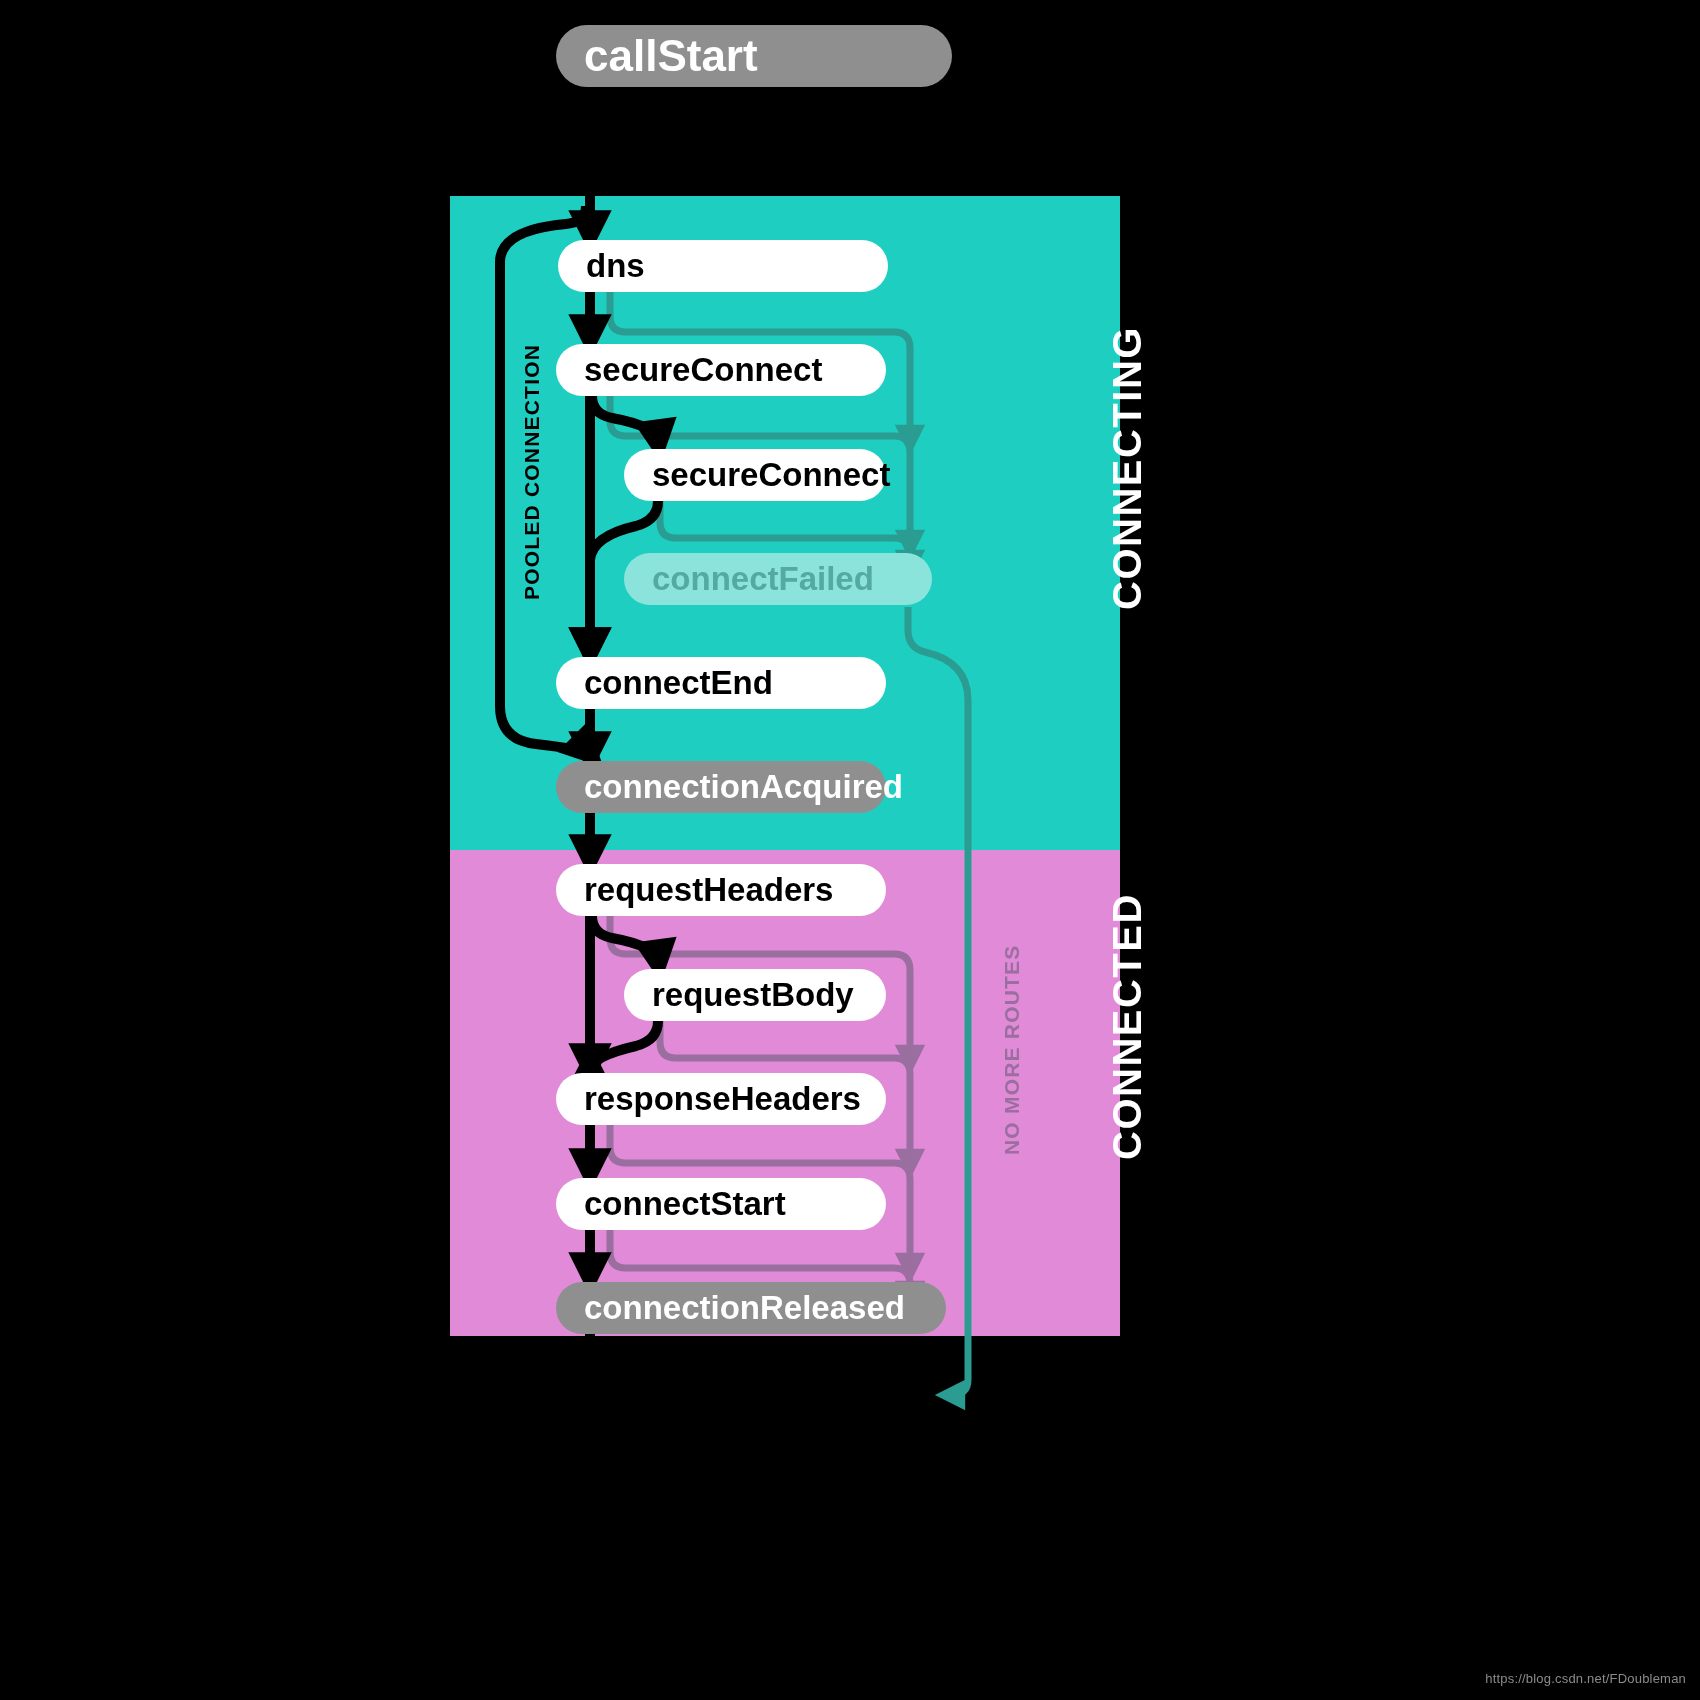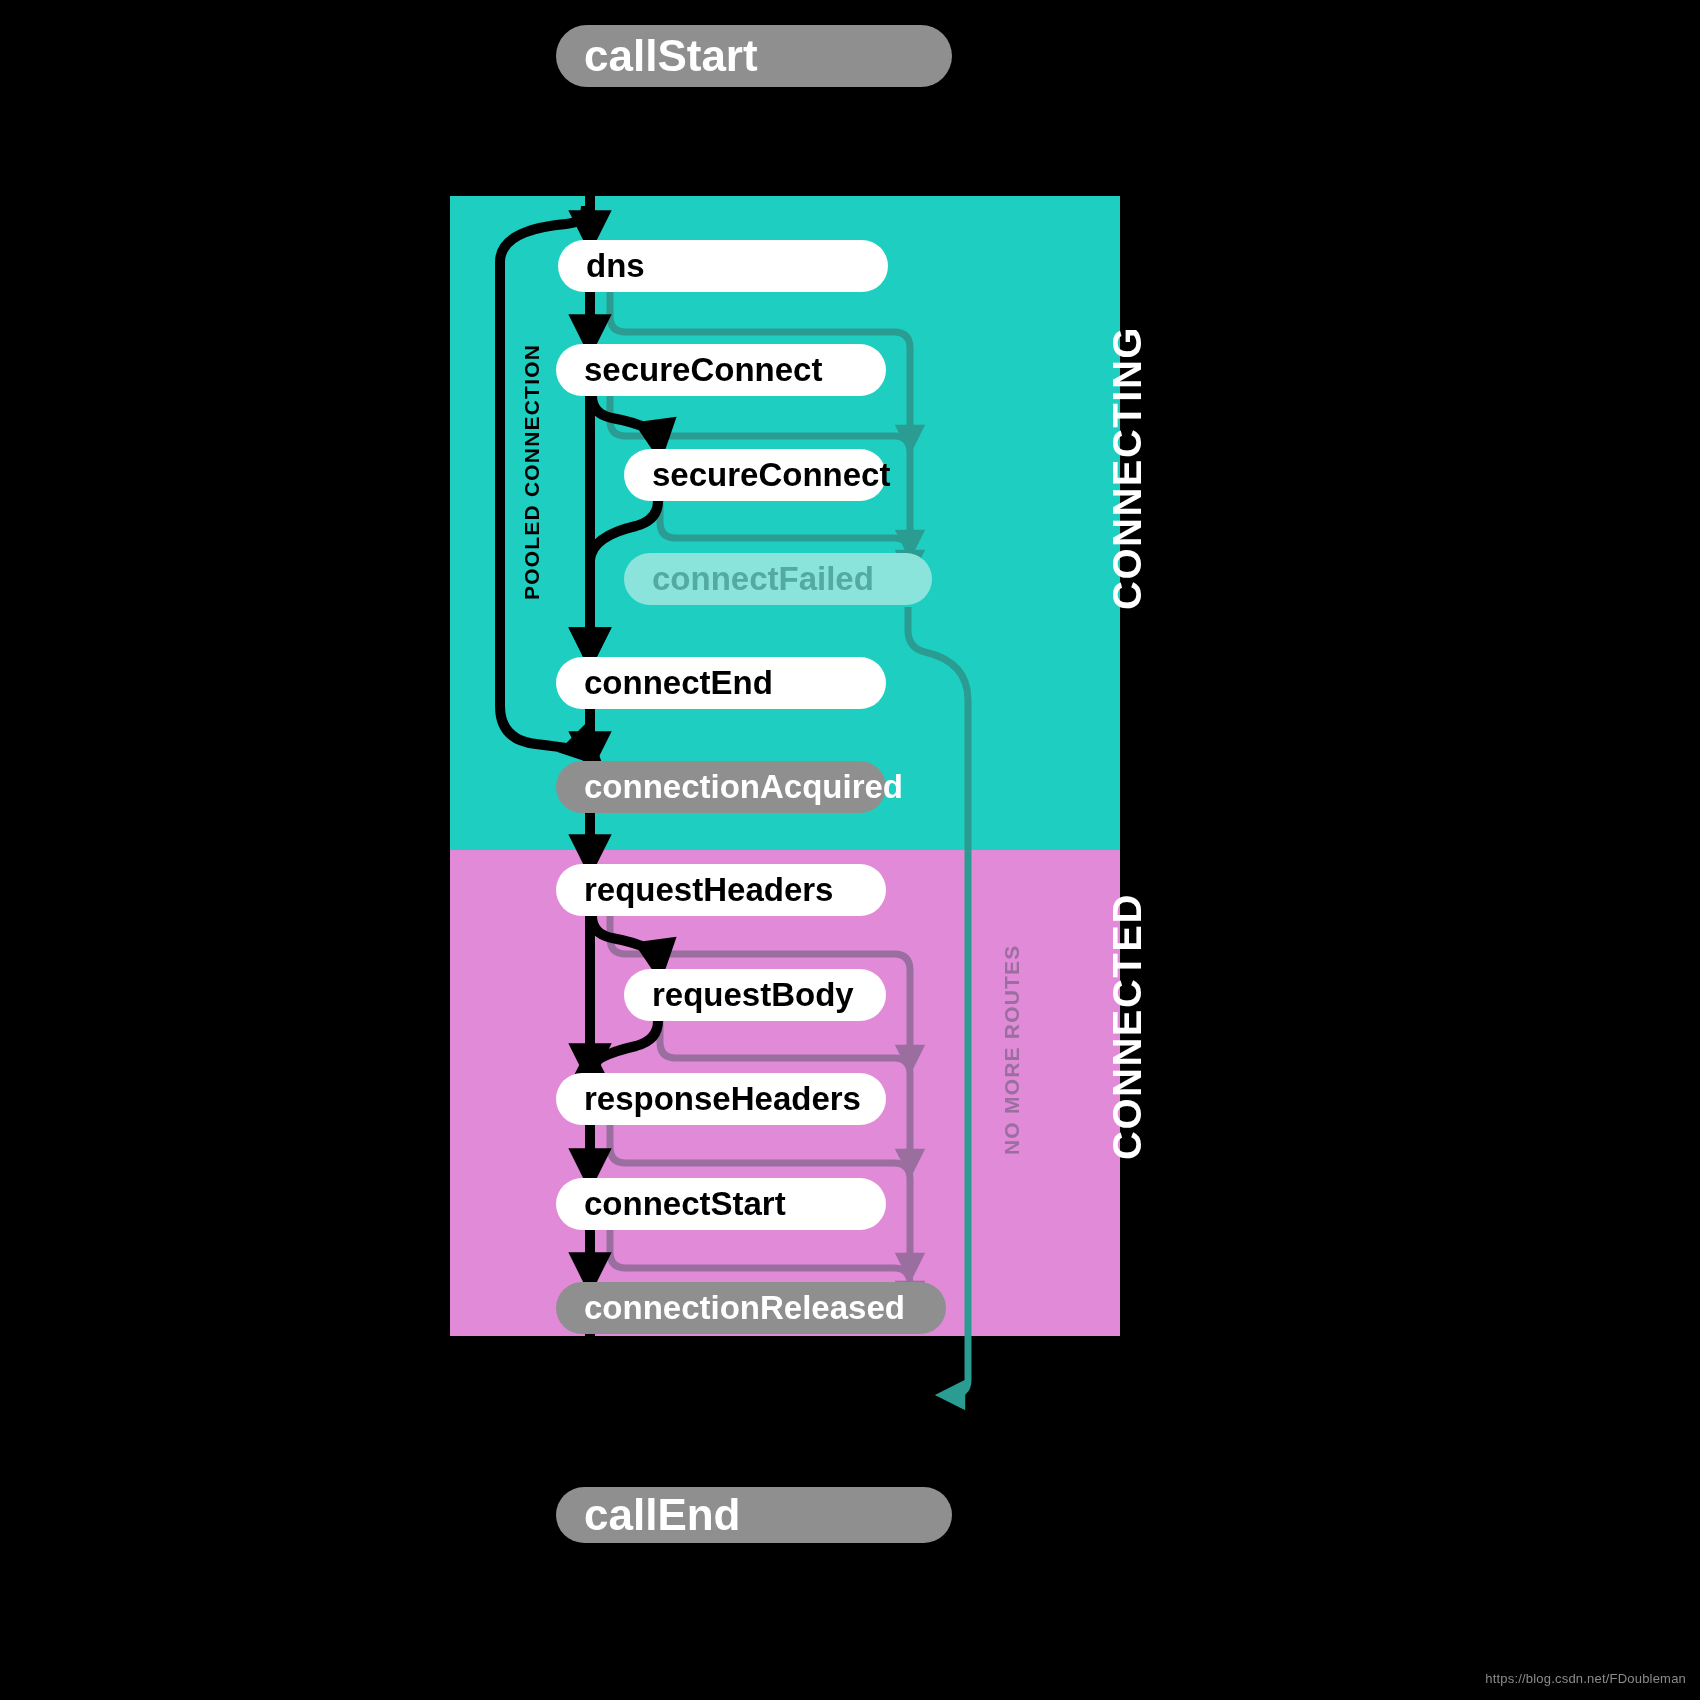--- a/index.html
+++ b/index.html
@@ -150,17 +150,16 @@
   <div class="node white" id="n-connectstart">secureConnect</div>
   <div class="node white" id="n-secureconnect">secureConnect</div>
   <div class="node ghost" id="n-connectfailed">connectFailed</div>
   <div class="node gray" id="n-connectionacquired">connectionAcquired</div>
   <div class="node white" id="n-connectend">connectEnd</div>
   <div class="node white" id="n-requestheaders">requestHeaders</div>
   <div class="node white" id="n-requestbody">requestBody</div>
   <div class="node white" id="n-responseheaders">responseHeaders</div>
   <div class="node white" id="n-responsebody">connectStart</div>
   <div class="node gray" id="n-connectionreleased">connectionReleased</div>
-  <div class="node gray" id="n-callend">callEnd</div>
 
   <div id="watermark">https://blog.csdn.net/FDoubleman</div>
 
 </div>
 
 </body></html>

